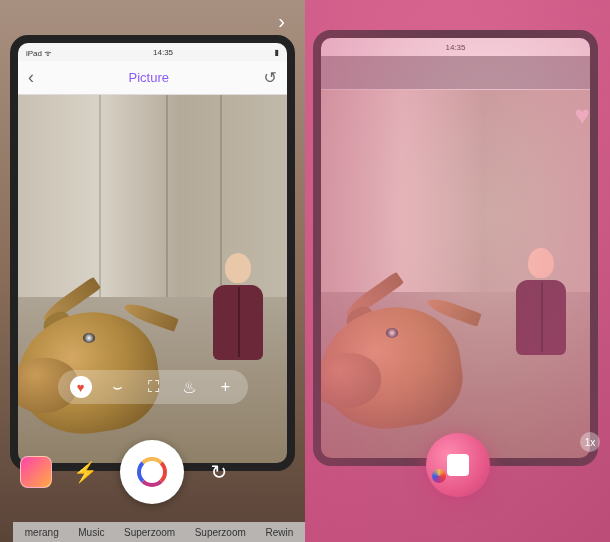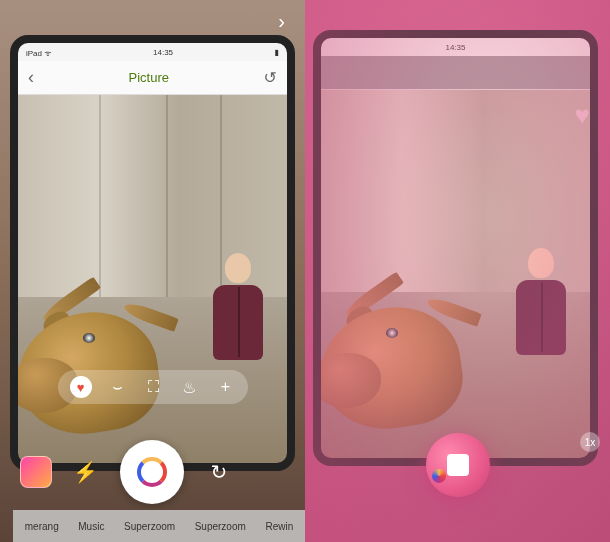--- a/index.html
+++ b/index.html
@@ -58,21 +58,21 @@
       height: 34px;
       background: #fafafa;
       display: flex;
       align-items: center;
       justify-content: space-between;
       padding: 0 10px;
       border-bottom: 1px solid #ddd;
     }
     .app-title {
       font-size: 13px;
-      color: #4d7c0f;
+      color: #8b5cf6;
       flex: 1;
       text-align: center;
     }
     .photo {
       width: 100%;
       height: calc(100% - 52px);
       position: relative;
       background: linear-gradient(180deg, #d4cec4 0%, #b8b0a4 40%, #8f8068 100%);
       overflow: hidden;
     }
@@ -260,21 +260,21 @@
       height: 30px;
       border-radius: 50%;
       border: 4px solid;
       border-color: #f7b955 #e8453c #c13584 #405de6;
     }
     .mode-bar {
       position: absolute;
       bottom: 0;
       left: 0;
       right: 0;
-      height: 32px;
+      height: 20px;
       background: rgba(200,200,200,0.85);
       display: flex;
       justify-content: space-around;
       align-items: center;
       font-size: 10px;
       color: #333;
       padding: 0 2px;
       margin-left: 13px;
     }
     .mode-item {

